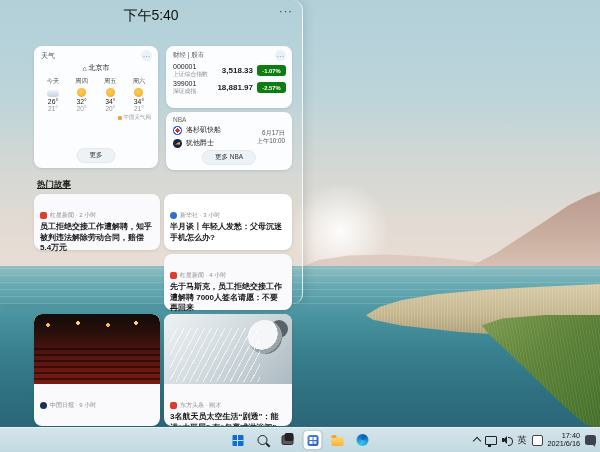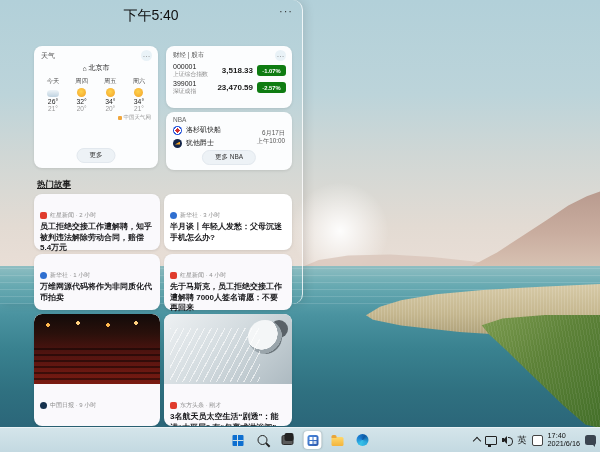--- a/index.html
+++ b/index.html
@@ -179,21 +179,21 @@
   .spk{position:relative;width:11px;height:9px;}
   .spk .sq{position:absolute;left:0;top:2.5px;width:2.5px;height:4px;background:#222;}
   .spk .tri{position:absolute;left:1.5px;top:0;border-right:4px solid #222;
     border-top:4.5px solid transparent;border-bottom:4.5px solid transparent;}
   .spk .wave{position:absolute;right:0;top:1px;width:3.5px;height:7px;border:1.1px solid #222;
     border-left:none;border-radius:0 7px 7px 0;}
   .ime-lang{font-size:9px;color:#111;}
   .ime-box{width:11px;height:11px;border:1px solid #444;border-radius:2px;box-sizing:border-box;
     background:linear-gradient(#fff,#fff) ,repeating-linear-gradient(180deg,#555 0 1px,transparent 1px 3px);
     background-size:100% 100%,5px 7px;background-position:0 0,2px 1px;background-repeat:no-repeat;}
-  .clock{text-align:left;font-size:7.3px;line-height:8.5px;color:#111;}
+  .clock{text-align:right;font-size:7.3px;line-height:8.5px;color:#111;}
   .notif-glyph{width:11px;height:10px;background:#3b4450;border-radius:2.5px;position:relative;}
   .notif-glyph::after{content:"";position:absolute;right:1px;bottom:-2px;
     border-top:3px solid #3b4450;border-left:3px solid transparent;}
 </style>
 </head>
 <body>
 
 <div class="screen">
 
   <div class="sky"></div>
@@ -261,21 +261,21 @@
           <div class="f-name">上证综合指数</div>
         </div>
         <div class="f-val">3,518.33</div>
         <div class="f-chg">-1.07%</div>
       </div>
       <div class="f-row">
         <div>
           <div class="f-code">399001</div>
           <div class="f-name">深证成指</div>
         </div>
-        <div class="f-val">23,470.59</div>
+        <div class="f-val">18,881.97</div>
         <div class="f-chg">-2.57%</div>
       </div>
     </div>
 
     <div class="card nba">
       <div class="n-head">NBA</div>
       <div class="n-body">
         <div class="n-teams">
           <div class="n-team">
             <span class="logo clippers-logo"></span>
@@ -309,29 +309,20 @@
     <div class="card news-sm-2">
       <div class="news-pad">
         <div class="meta-row">
           <span class="src-icon xinhua-icon"></span>
           <span class="meta-text">新华社 · 3 小时</span>
         </div>
         <div class="headline">半月谈丨年轻人发愁：父母沉迷手机怎么办?</div>
       </div>
     </div>
 
-    <div class="card news-sm-3">
-      <div class="news-pad">
-        <div class="meta-row">
-          <span class="src-icon xinhua-icon"></span>
-          <span class="meta-text">新华社 · 1 小时</span>
-        </div>
-        <div class="headline">万维网源代码将作为非同质化代币拍卖</div>
-      </div>
-    </div>
 
     <div class="card news-sm-4">
       <div class="news-pad">
         <div class="meta-row">
           <span class="src-icon redstar-news-icon"></span>
           <span class="meta-text">红星新闻 · 4 小时</span>
         </div>
         <div class="headline">先于马斯克，员工拒绝交接工作遭解聘 7000人签名请愿：不要再回来</div>
       </div>
     </div>

